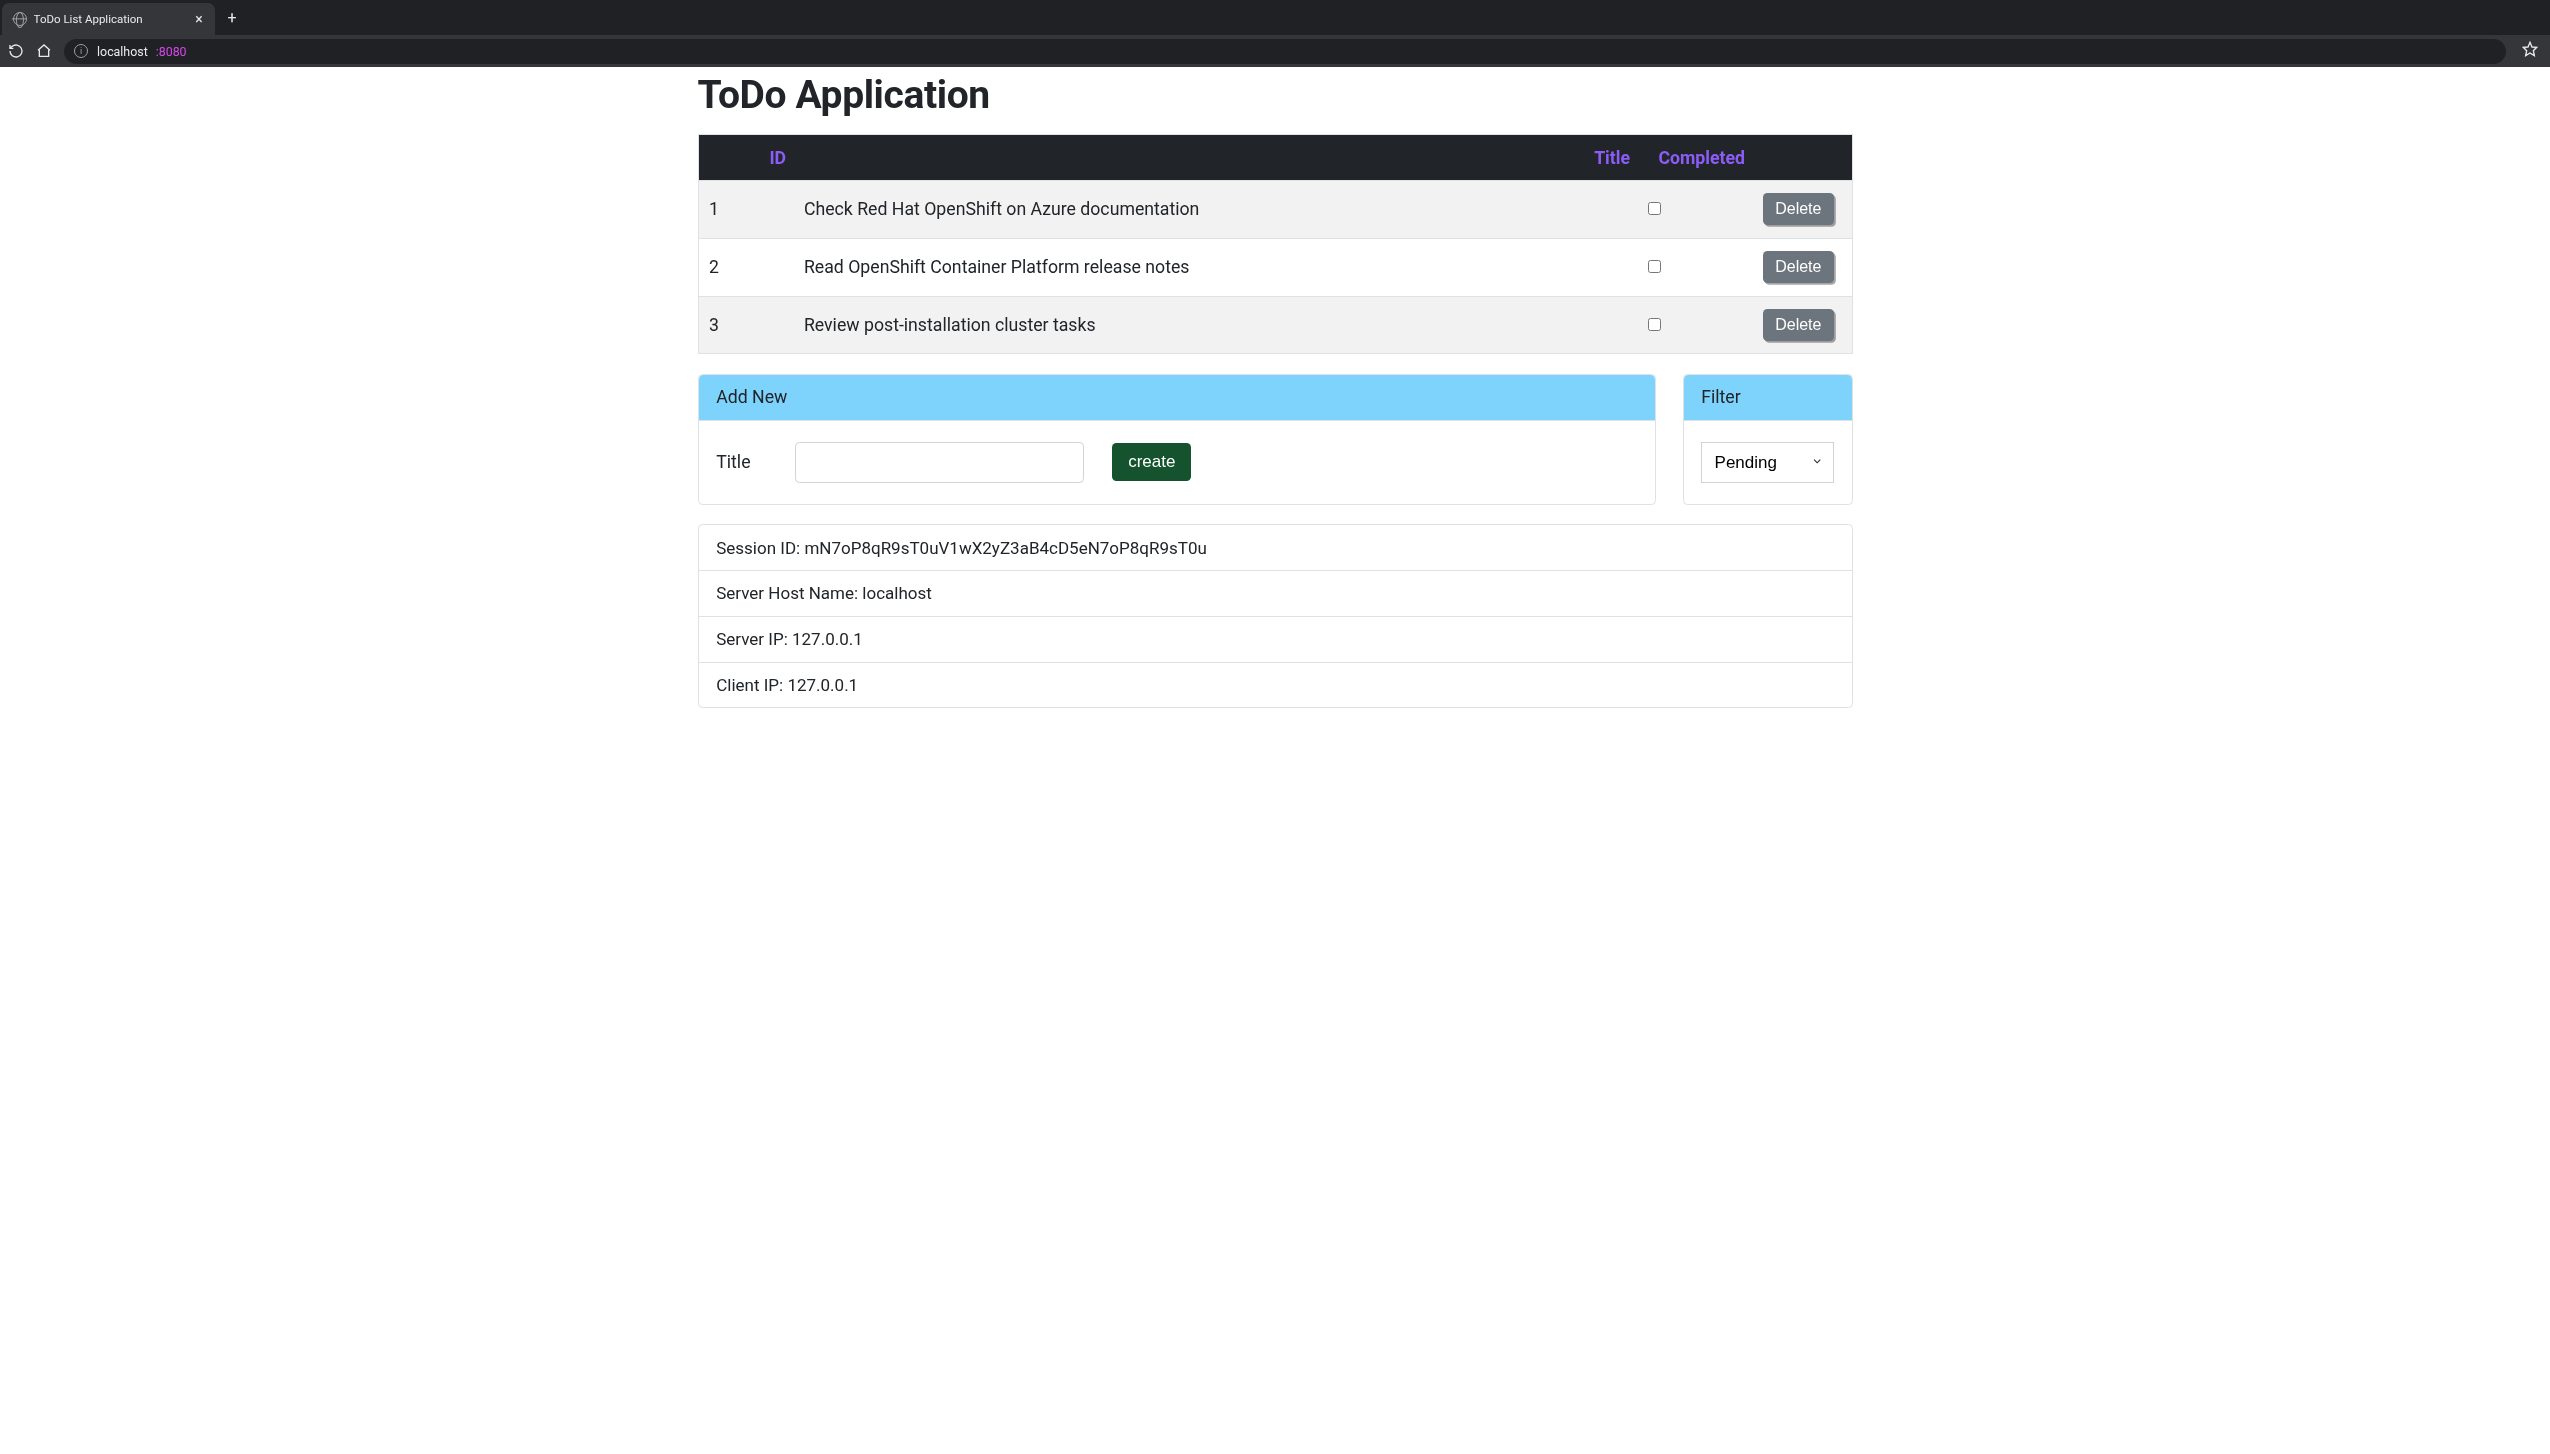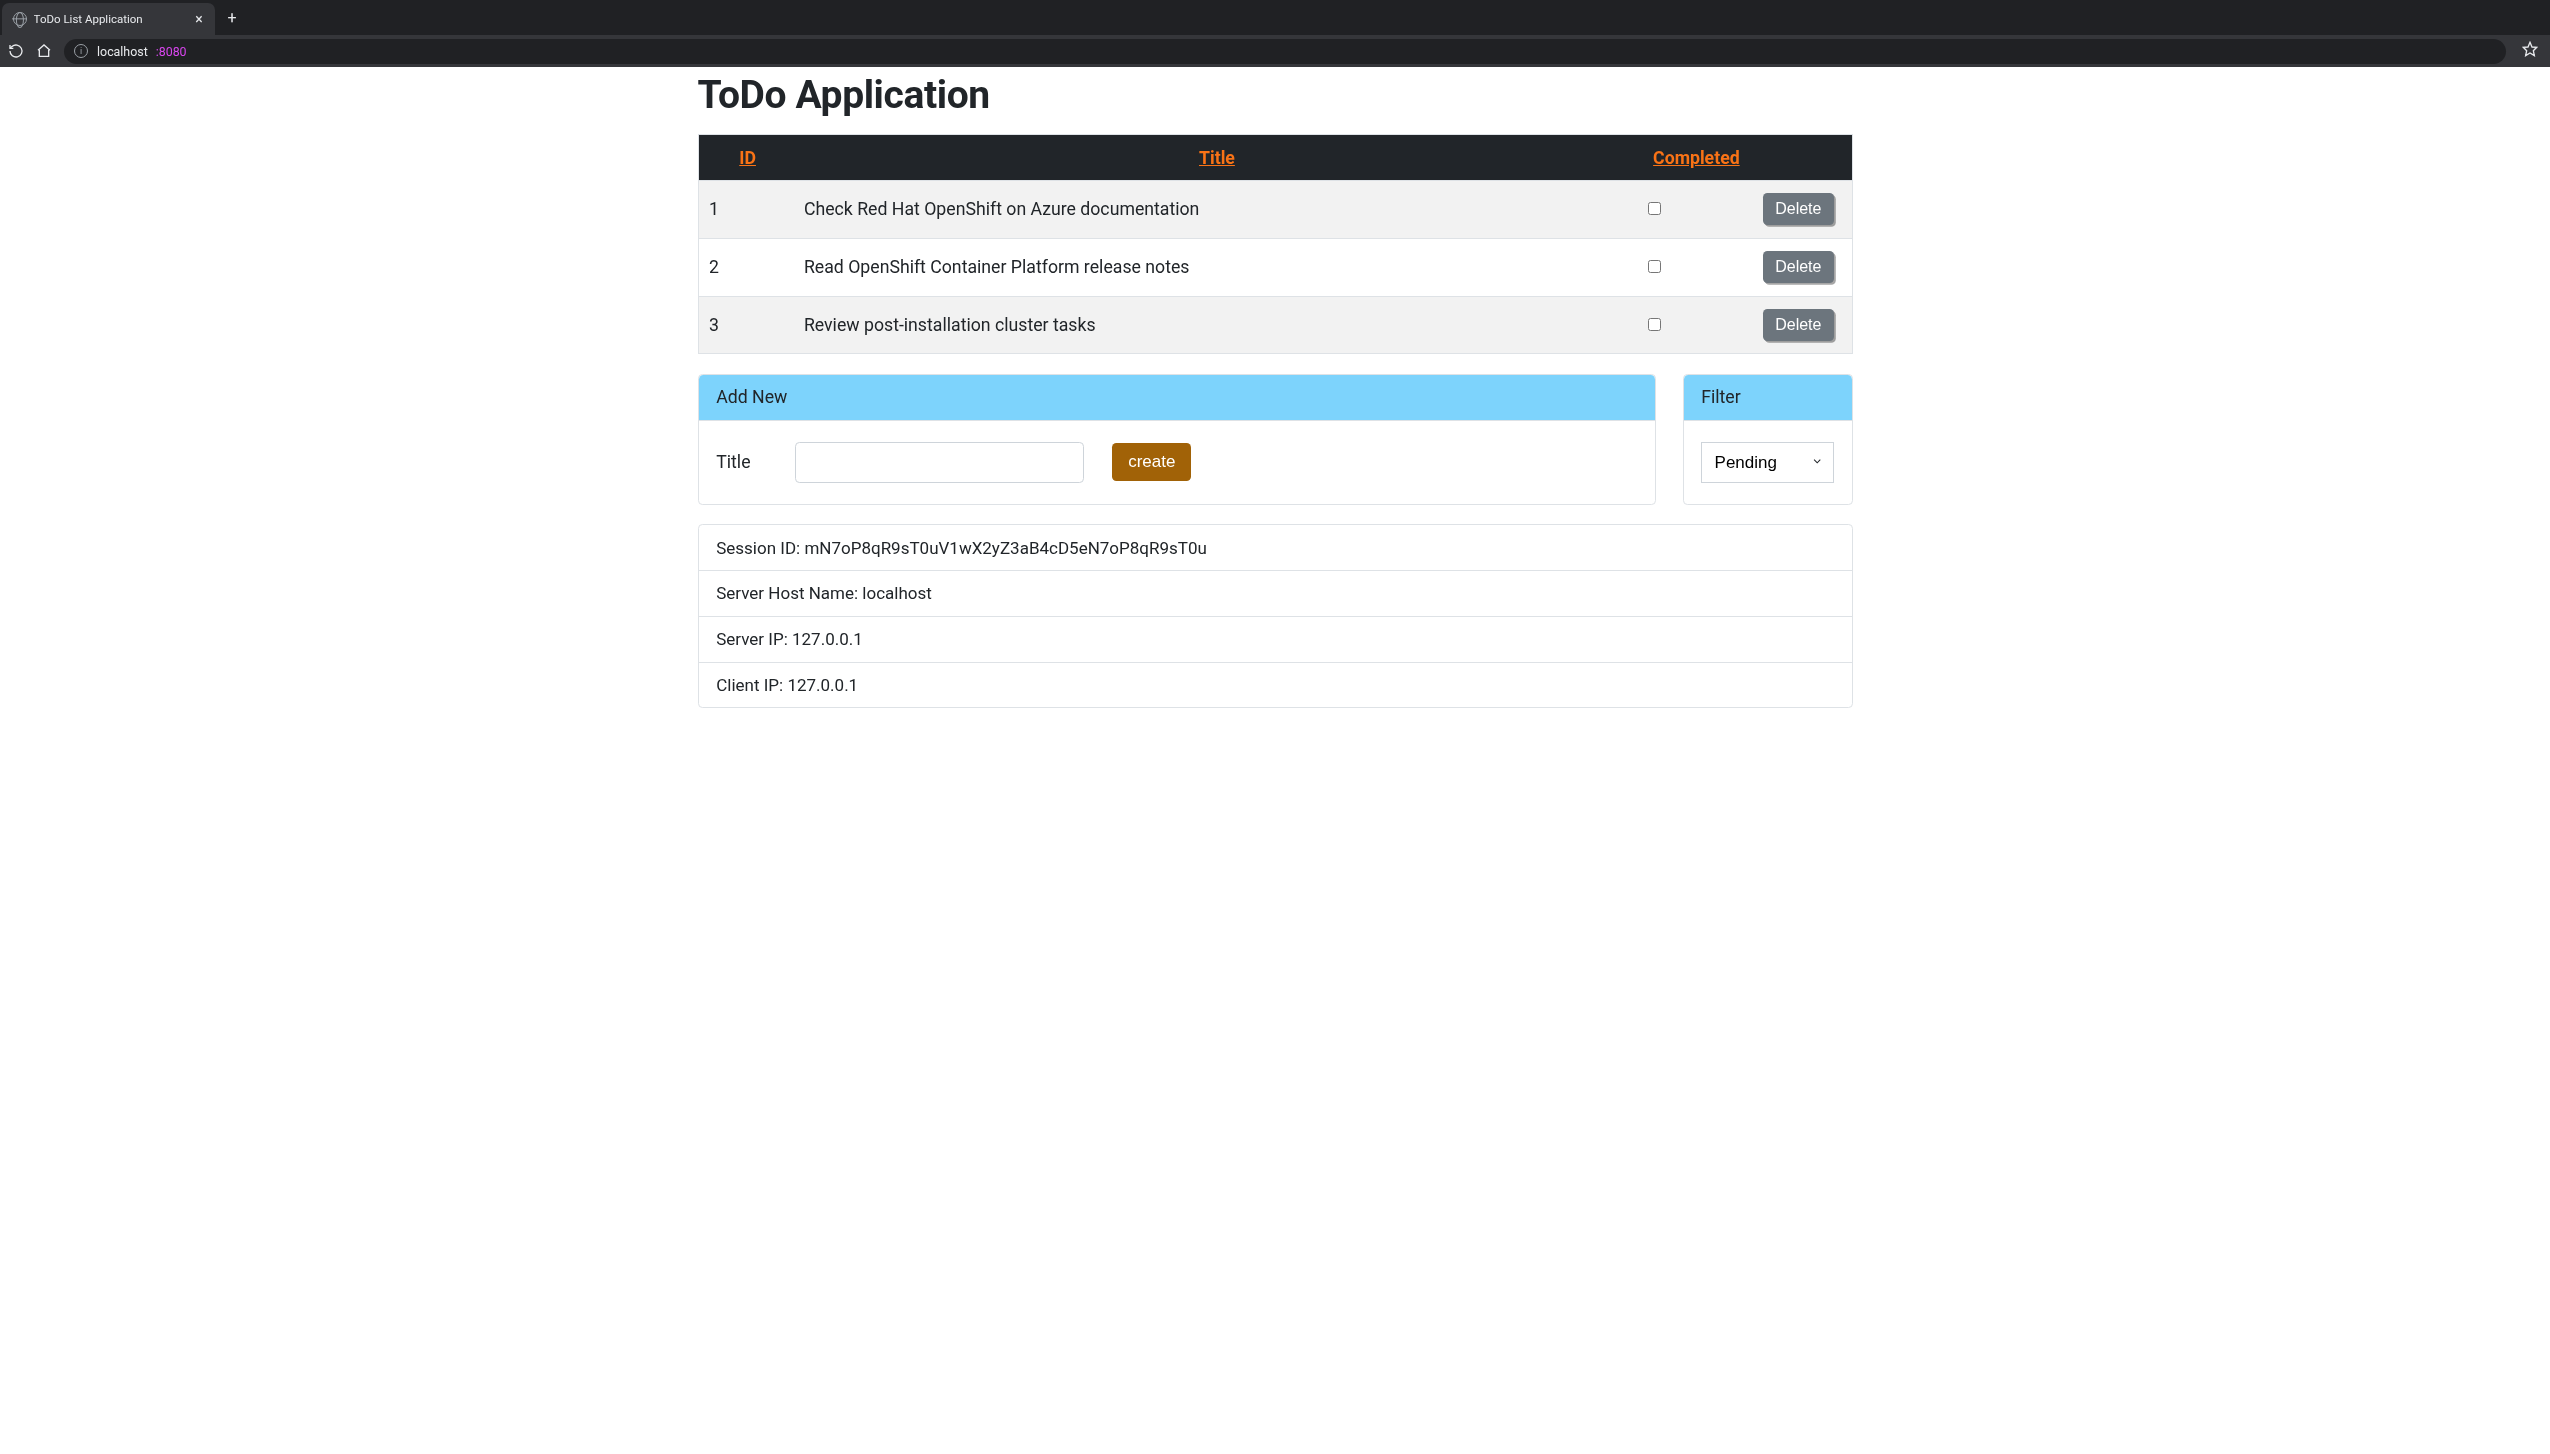--- a/index.html
+++ b/index.html
@@ -25,21 +25,21 @@
   .addrbar .omnibox .url .dim { color: #d946ef; padding-left: 8px; }
   .addrbar .star { color: #e8eaed; font-size: 16px; cursor: pointer; padding: 0 5.3px; }
 
   svg.ico { width: 16px; height: 16px; stroke: #e8eaed; fill: none; stroke-width: 2; }
 
   
   .page { max-width: 1155px; margin: 0 auto; padding: 3.5px 0 35px; }
   h1.apptitle { font-size: 39px; font-weight: 700; margin: 1.8px 0 16px; letter-spacing: -0.4px; }
 
   table.todo { width: 100%; border-collapse: collapse; border: 0.9px solid #dee2e6; font-size: 17.7px; }
-  table.todo thead th { background: #212529; color: #f97316; font-weight: 700; text-align: center; padding: 12.4px 8.9px; text-decoration: underline; }
+  table.todo thead th { background: #212529; color: #8b5cf6; font-weight: 700; text-align: right; padding: 12.4px 8.9px; }
   table.todo thead th:first-child { padding-left: 10.6px; width: 97px; }
   table.todo thead th.col-title { }
   table.todo thead th.col-completed { width: 115px; }
   table.todo thead th.col-actions { width: 97px; }
   table.todo tbody tr { border-top: 0.9px solid #dee2e6; }
   table.todo tbody tr:nth-child(odd) { background: #f2f2f2; }
   table.todo tbody tr:nth-child(even) { background: #fff; }
   table.todo td { padding: 12.4px 8.9px; vertical-align: middle; }
   table.todo td:first-child { padding-left: 10.6px; }
   table.todo td.actions { text-align: right; padding-right: 17.7px; }
@@ -49,21 +49,21 @@
   .cards-row { display: flex; gap: 26.6px; margin-top: 19.5px; }
   .card { border: 0.9px solid #dee2e6; border-radius: 4.4px; background: #fff; }
   .card-header { background: #7dd3fc; border-bottom: 0.9px solid #dee2e6; padding: 12.4px 17.7px; font-size: 17.7px; border-radius: 4.4px 4.4px 0 0; }
   .card-body { padding: 21px 17.7px; }
   .card.addnew { flex: 1; }
   .card.filter { width: 170px; }
 
   .form-row { display: flex; align-items: center; gap: 21px; }
   .form-label { font-size: 17.7px; min-width: 58px; }
   .text-input { width: 289px; height: 41px; border: 0.9px solid #ced4da; border-radius: 4.4px; font-size: 16px; padding: 0 10.6px; }
-  .createbtn { background: #a16207; color: #fff; border: none; border-radius: 4.4px; padding: 8.9px 16px; font-size: 17px; cursor: pointer; margin-left: 7px; }
+  .createbtn { background: #14532d; color: #fff; border: none; border-radius: 4.4px; padding: 8.9px 16px; font-size: 17px; cursor: pointer; margin-left: 7px; }
 
   .select-wrap { position: relative; }
   select.filter-select { width: 100%; height: 41px; border: 0.9px solid #ced4da; border-radius: 0; font-size: 17px; padding: 0 32px 0 12.4px; background: #fff; appearance: none; -webkit-appearance: none; cursor: pointer; }
   .select-wrap .chev { position: absolute; right: 10.6px; top: 50%; transform: translateY(-50%); pointer-events: none; color: #212529; }
 
   ul.info-list { list-style: none; border: 0.9px solid #dee2e6; border-radius: 4.4px; margin-top: 19.5px; }
   ul.info-list li { padding: 12.4px 17.7px; font-size: 17px; border-top: 0.9px solid #dee2e6; }
   ul.info-list li:first-child { border-top: none; }
 </style>
 </head>

